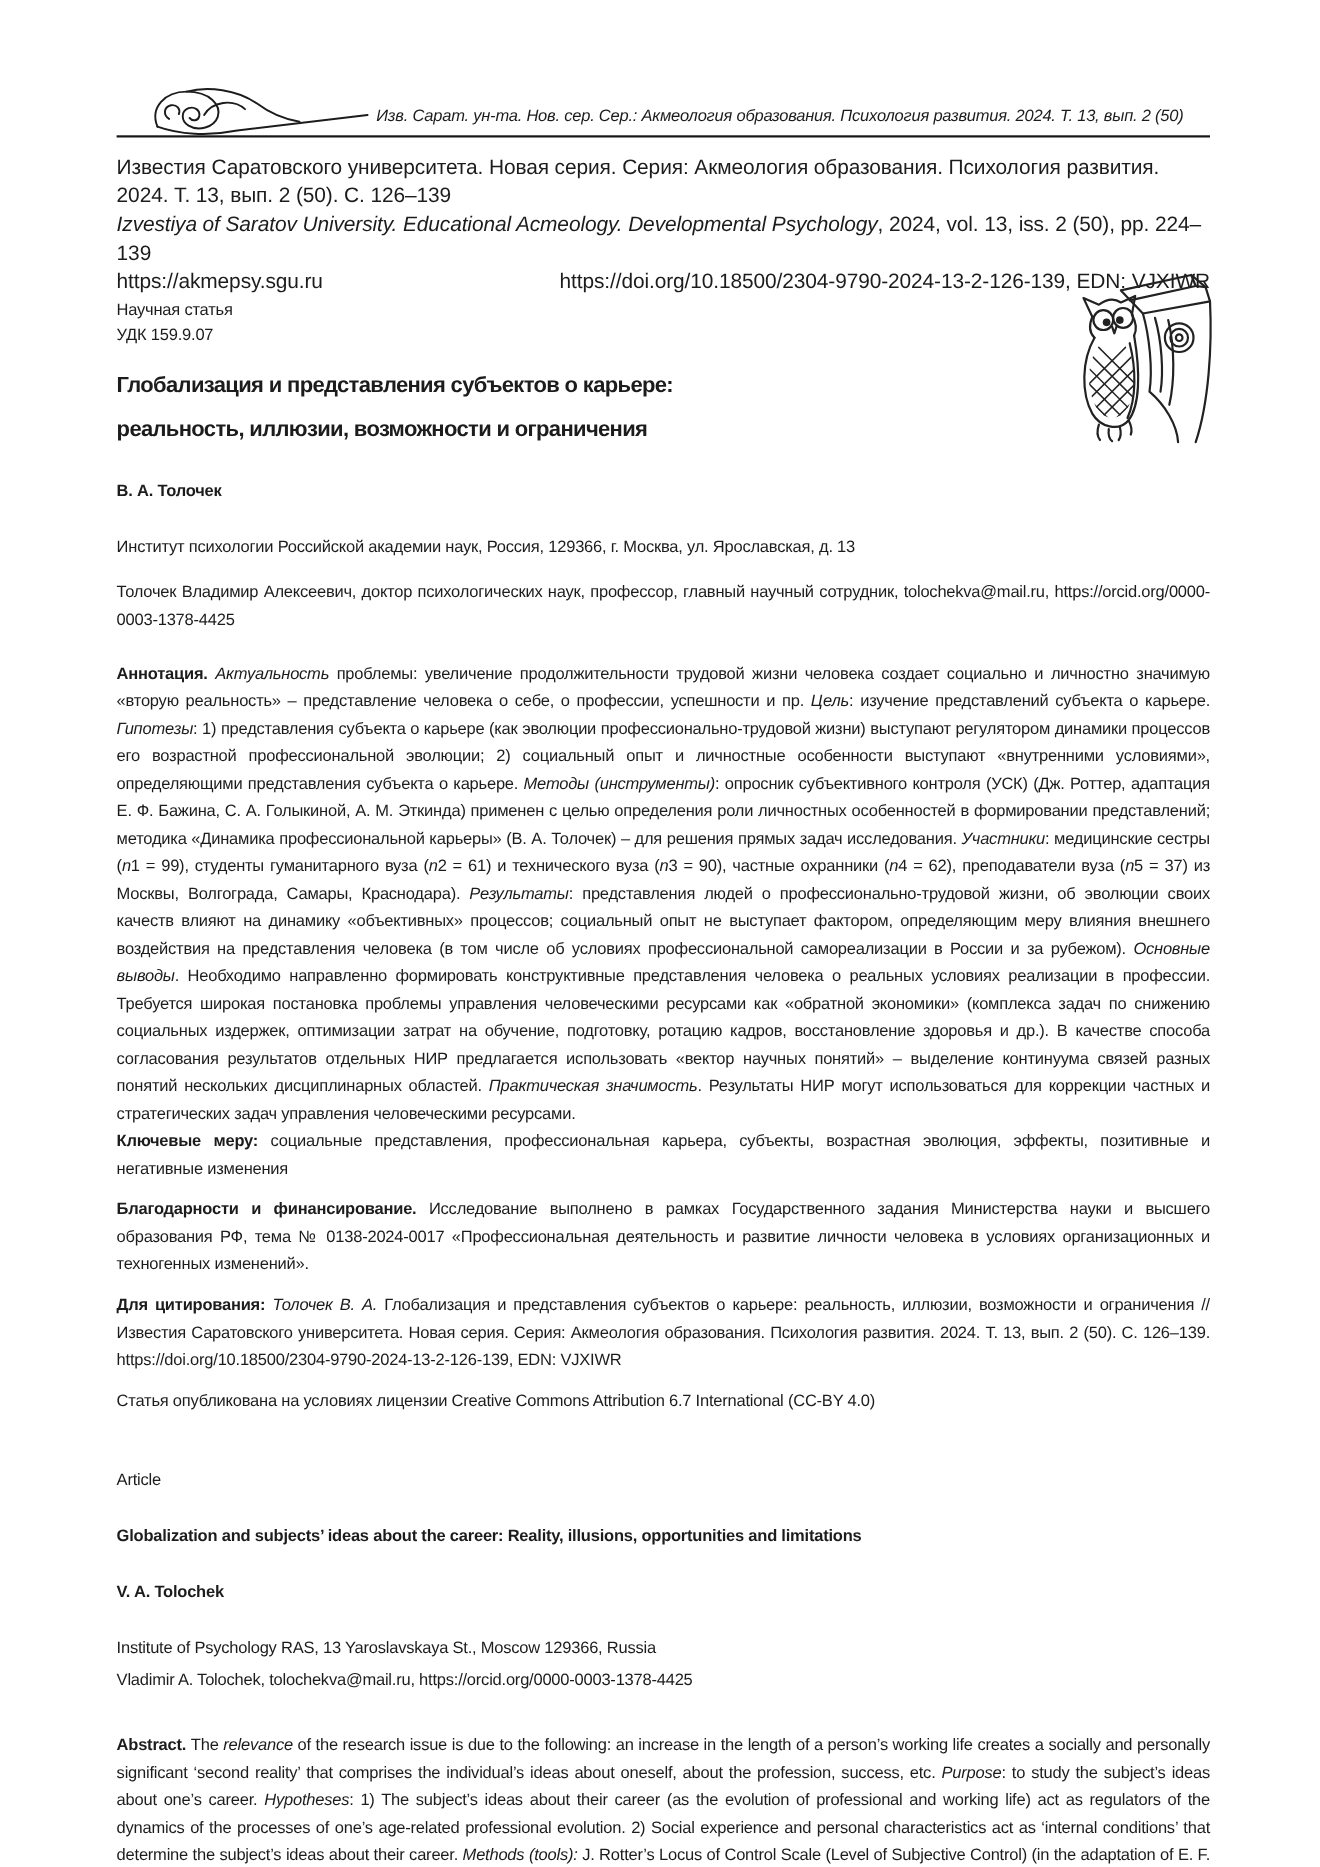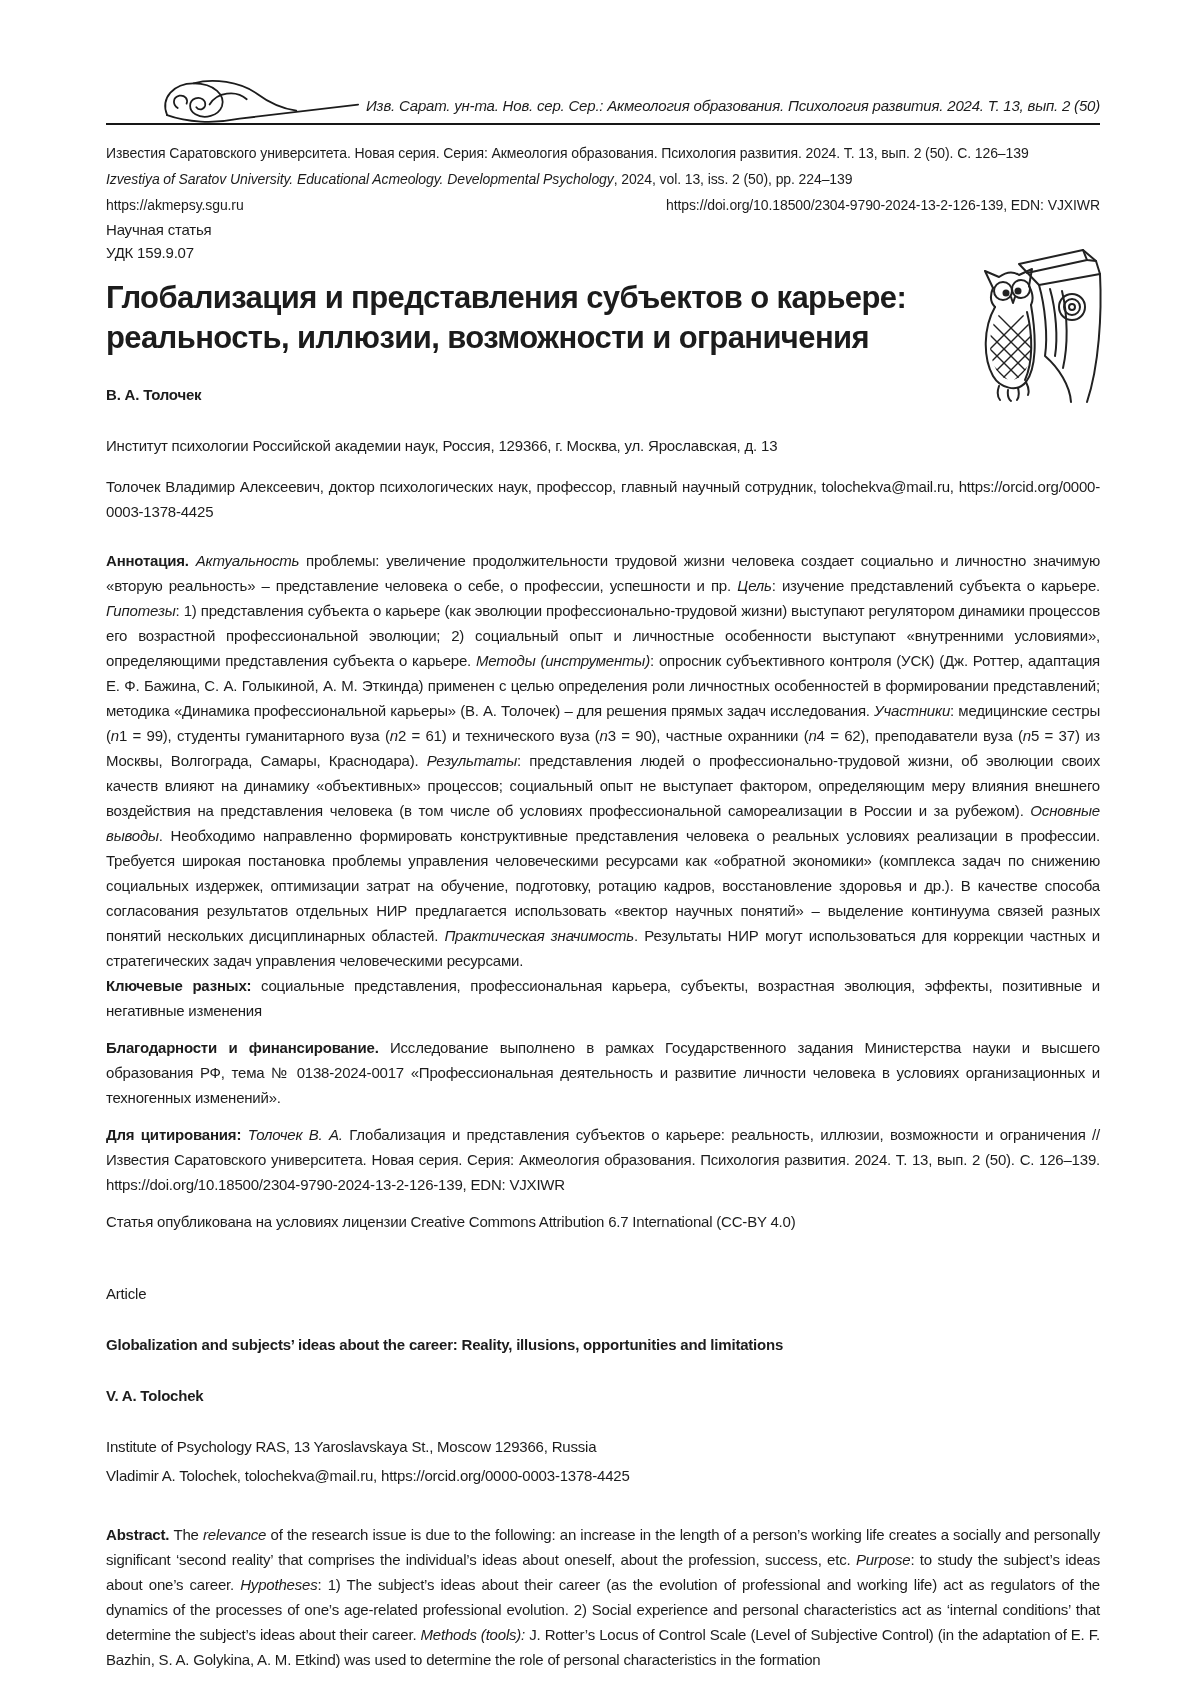--- a/index.html
+++ b/index.html
@@ -12,31 +12,31 @@
     color:#1c1c1c;
     font-family:"Liberation Sans","DejaVu Sans",sans-serif;
     font-size:15px;
     line-height:25px;
     letter-spacing:-0.2px;
   }
   p{margin:0;}
   .page-header{
     display:flex;
     align-items:flex-end;
-    justify-content:flex-end;
+    justify-content:center;
     border-bottom:2.5px solid #161616;
     padding-bottom:3px;
   }
   .logo svg{display:block;width:212px;height:46px;margin-bottom:-4px;}
   .running-head{font-style:italic;font-size:15px;line-height:20px;padding-bottom:4px;}
-  .meta{margin-top:15px;font-size:14px;line-height:26px;letter-spacing:-0.1px;}
+  .meta{margin-top:15px;font-size:19px;line-height:26px;letter-spacing:-0.1px;}
   .links-row{display:flex;justify-content:space-between;}
   .article-type{line-height:23px;}
   .title-ru{
-    font-size:31px;
+    font-size:20px;
     line-height:40px;
     font-weight:700;
     letter-spacing:-0.6px;
     margin:14px 0 0 0;
     white-space:pre-line;
   }
   .owl{position:absolute;top:244px;right:90px;width:138px;height:160px;}
   .owl svg{width:100%;height:100%;}
   .author-ru{margin-top:24px;font-weight:700;}
   .affil{margin-top:26px;}
@@ -132,21 +132,21 @@
   </div>
 
   <p class="author-ru">В. А. Толочек</p>
 
   <p class="affil">Институт психологии Российской академии наук, Россия, 129366, г. Москва, ул. Ярославская, д. 13</p>
 
   <p class="details">Толочек Владимир Алексеевич, доктор психологических наук, профессор, главный научный сотрудник, tolochekva@mail.ru, https://orcid.org/0000-0003-1378-4425</p>
 
   <p class="par abstract-ru" lang="ru"><span class="rb">Аннотация. </span><span class="ri">Актуальность</span><span> проблемы: увеличение продолжительности трудовой жизни человека создает социально и личностно значимую «вторую реальность» – представление человека о себе, о профессии, успешности и пр. </span><span class="ri">Цель</span><span>: изучение представлений субъекта о карьере. </span><span class="ri">Гипотезы</span><span>: 1) представления субъекта о карьере (как эволюции профессионально-трудовой жизни) выступают регулятором динамики процессов его возрастной профессиональной эволюции; 2) социальный опыт и личностные особенности выступают «внутренними условиями», определяющими представления субъекта о карьере. </span><span class="ri">Методы (инструменты)</span><span>: опросник субъективного контроля (УСК) (Дж. Роттер, адаптация Е. Ф. Бажина, С. А. Голыкиной, А. М. Эткинда) применен с целью определения роли личностных особенностей в формировании представлений; методика «Динамика профессиональной карьеры» (В. А. Толочек) – для решения прямых задач исследования. </span><span class="ri">Участники</span><span>: медицинские сестры (</span><span class="ri">n</span><span>1 = 99), студенты гуманитарного вуза (</span><span class="ri">n</span><span>2 = 61) и технического вуза (</span><span class="ri">n</span><span>3 = 90), частные охранники (</span><span class="ri">n</span><span>4 = 62), преподаватели вуза (</span><span class="ri">n</span><span>5 = 37) из Москвы, Волгограда, Самары, Краснодара). </span><span class="ri">Результаты</span><span>: представления людей о профессионально-трудовой жизни, об эволюции своих качеств влияют на динамику «объективных» процессов; социальный опыт не выступает фактором, определяющим меру влияния внешнего воздействия на представления человека (в том числе об условиях профессиональной самореализации в России и за рубежом). </span><span class="ri">Основные выводы</span><span>. Необходимо направленно формировать конструктивные представления человека о реальных условиях реализации в профессии. Требуется широкая постановка проблемы управления человеческими ресурсами как «обратной экономики» (комплекса задач по снижению социальных издержек, оптимизации затрат на обучение, подготовку, ротацию кадров, восстановление здоровья и др.). В качестве способа согласования результатов отдельных НИР предлагается использовать «вектор научных понятий» – выделение континуума связей разных понятий нескольких дисциплинарных областей. </span><span class="ri">Практическая значимость</span><span>. Результаты НИР могут использоваться для коррекции частных и стратегических задач управления человеческими ресурсами.</span></p>
 
-  <p class="par" lang="ru"><span class="rb">Ключевые разных: </span><span>социальные представления, профессиональная карьера, субъекты, возрастная эволюция, эффекты, позитивные и негативные изменения</span></p>
+  <p class="par" lang="ru"><span class="rb">Ключевые меру: </span><span>социальные представления, профессиональная карьера, субъекты, возрастная эволюция, эффекты, позитивные и негативные изменения</span></p>
 
   <p class="par funding" lang="ru"><span class="rb">Благодарности и финансирование. </span><span>Исследование выполнено в рамках Государственного задания Министерства науки и высшего образования РФ, тема № 0138-2024-0017 «Профессиональная деятельность и развитие личности человека в условиях организационных и техногенных изменений».</span></p>
 
   <p class="par for-citation" lang="ru"><span class="rb">Для цитирования: </span><span class="ri">Толочек В. А. </span><span>Глобализация и представления субъектов о карьере: реальность, иллюзии, возможности и ограничения // Известия Саратовского университета. Новая серия. Серия: Акмеология образования. Психология развития. 2024. Т. 13, вып. 2 (50). С. 126–139. https://doi.org/10.18500/2304-9790-2024-13-2-126-139, EDN: VJXIWR</span></p>
 
   <p class="license">Статья опубликована на условиях лицензии Creative Commons Attribution 6.7 International (CC-BY 4.0)</p>
 
   <p class="en-article-label">Article</p>
 
   <p class="title-en">Globalization and subjects’ ideas about the career: Reality, illusions, opportunities and limitations</p>

